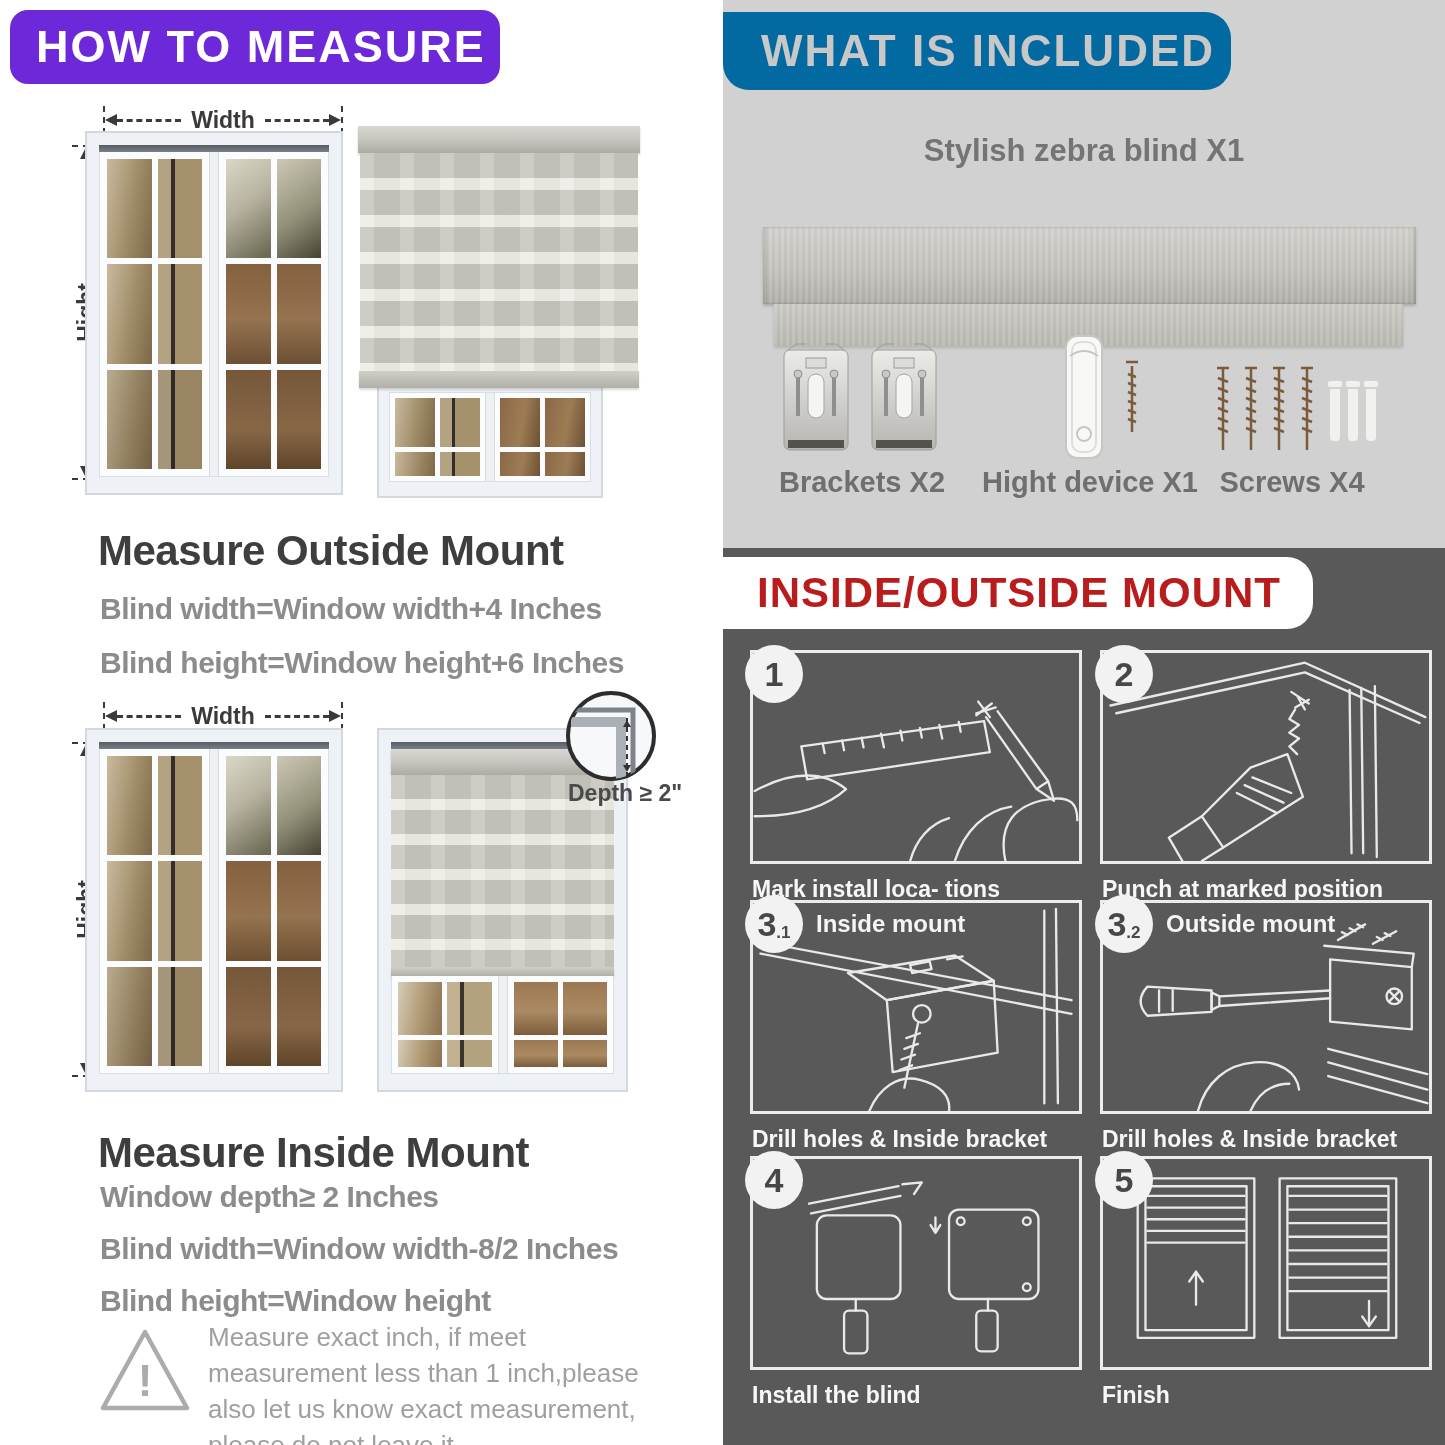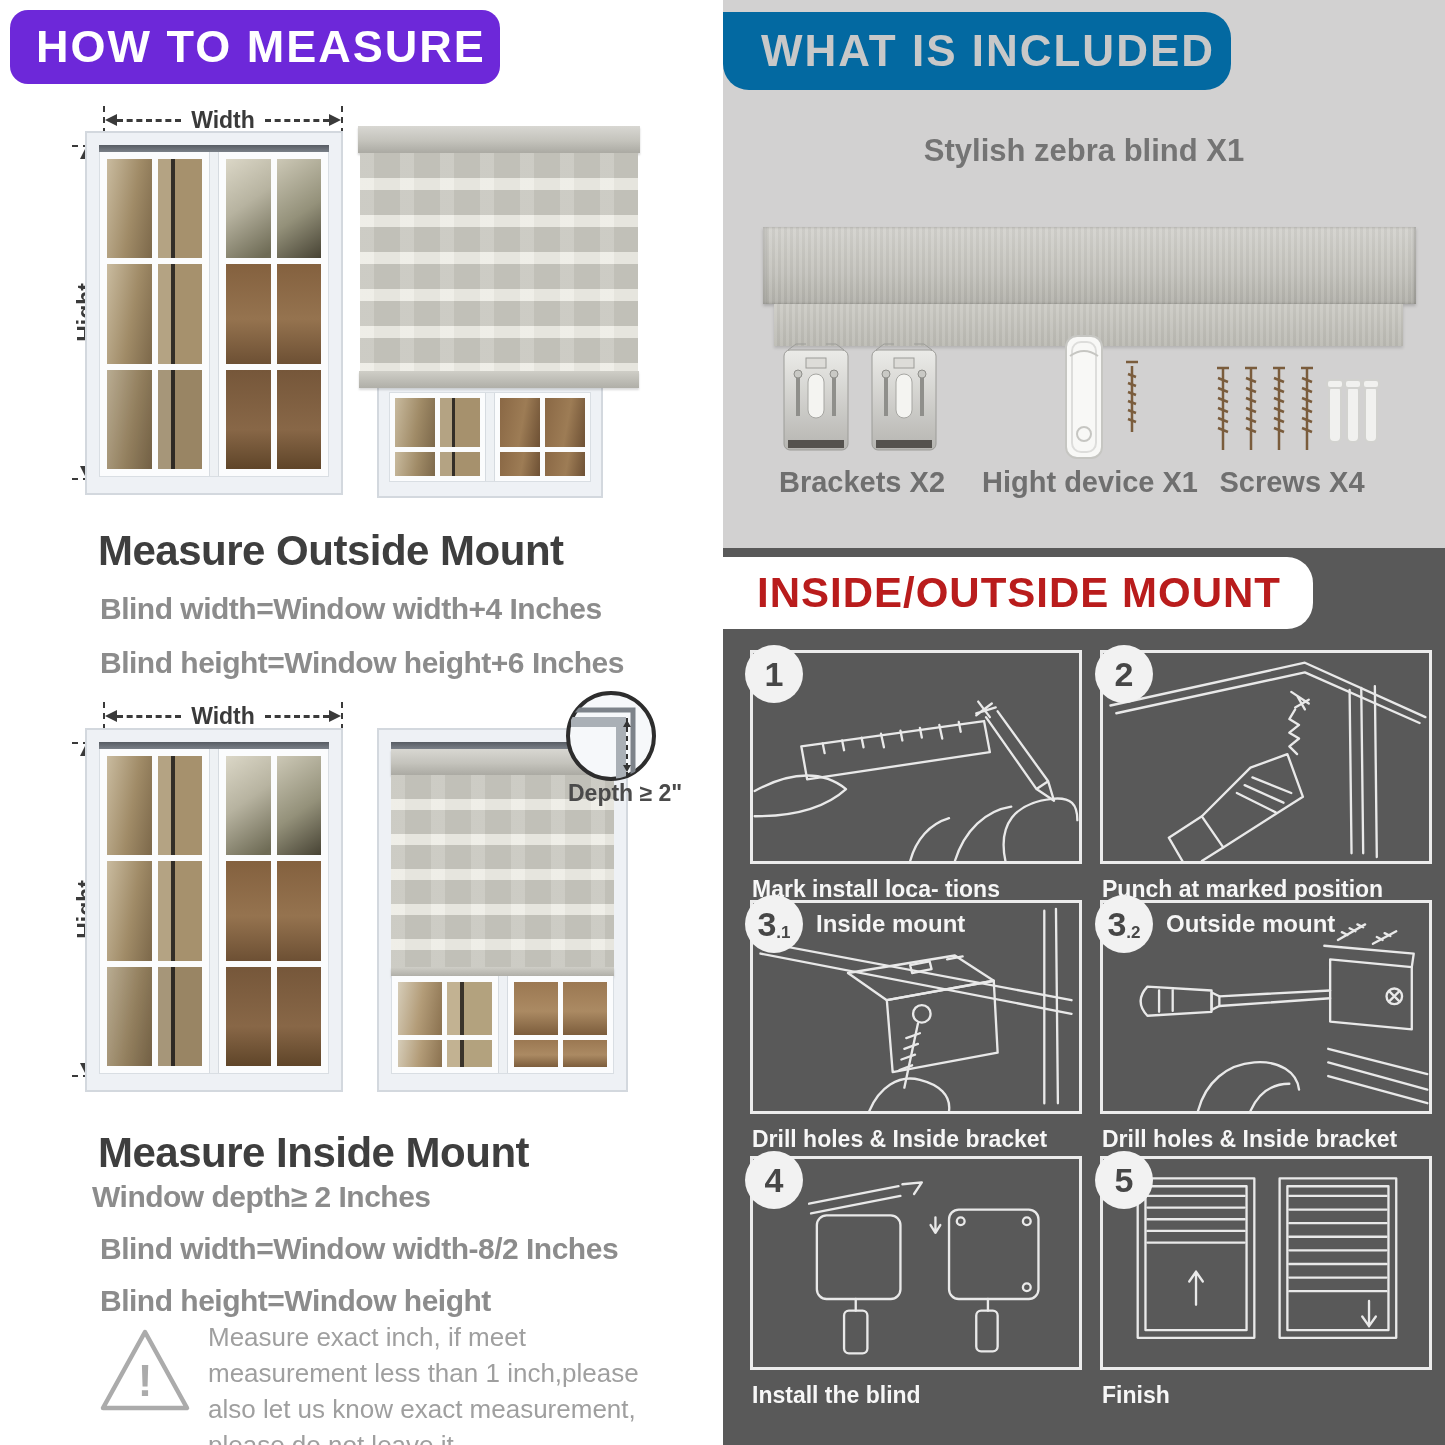--- a/index.html
+++ b/index.html
@@ -279,21 +279,21 @@
     <g clip-path="url(#magclip)">
       <path d="M8 22 L70 22 L70 92" fill="none" stroke="#7d838a" stroke-width="5"></path>
       <path d="M8 34 L58 34 L58 92" fill="none" stroke="#aab0b6" stroke-width="10"></path>
       <path d="M64 30 V86" fill="none" stroke="#333" stroke-width="2" stroke-dasharray="5 4"></path>
       <path d="M64 32 l-4 7 h8 Z M64 84 l-4 -7 h8 Z" fill="#333"></path>
     </g>
   </svg>
   <div class="depth-lbl">Depth ≥ 2"</div>
 
   <div class="sec-title" style="left:98px;top:1113px;margin-top:16px;">Measure Inside Mount</div>
-  <div class="sec-line" style="left:92px;top:1180px;">Window depth≥ 2 Inches</div>
+  <div class="sec-line" style="left:100px;top:1180px;">Window depth≥ 2 Inches</div>
   <div class="sec-line" style="left:100px;top:1232px;">Blind width=Window width-8/2 Inches</div>
   <div class="sec-line" style="left:100px;top:1284px;">Blind height=Window height</div>
 
   <svg class="warning-tri" viewBox="0 0 100 100">
     <path d="M50 10 L92 86 L8 86 Z" fill="none" stroke="#ababab" stroke-width="4.5" stroke-linejoin="round"></path>
     <text x="50" y="74" text-anchor="middle" font-size="44" font-weight="bold" fill="#ababab" font-family="Liberation Sans, sans-serif">!</text>
   </svg>
   <div class="warning-text">Measure exact inch, if meet measurement less than 1 inch,please also let us know exact measurement, please do not leave it</div>
 
   <div class="included-header">

